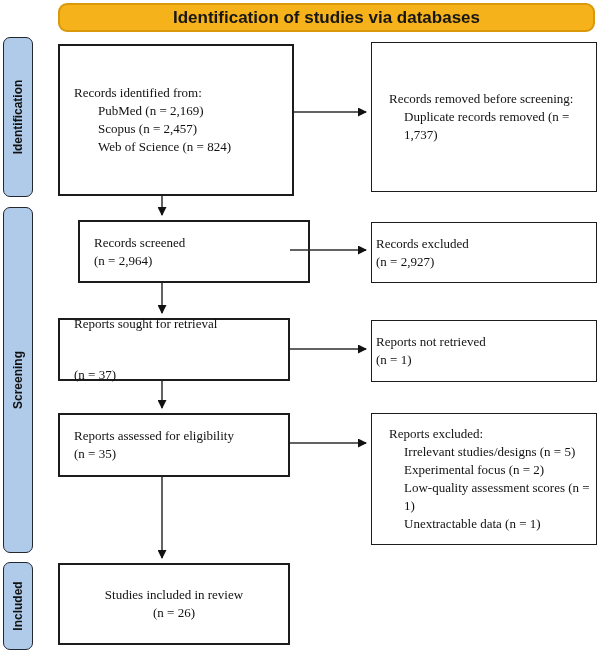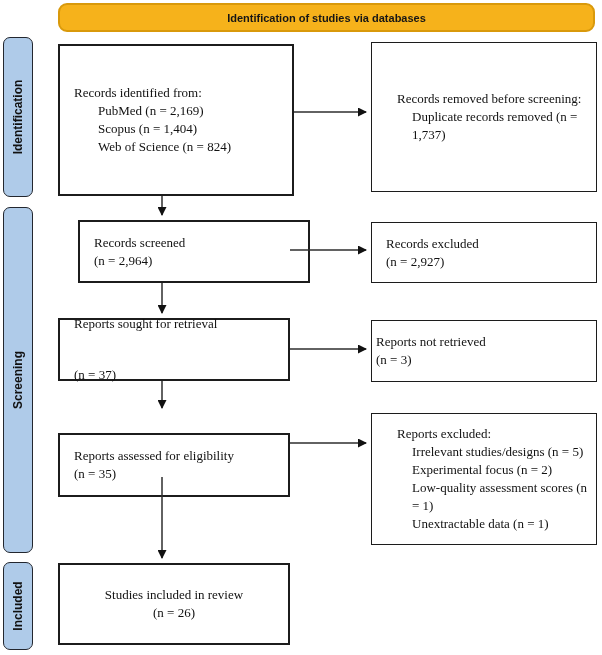--- a/index.html
+++ b/index.html
@@ -5,41 +5,41 @@
   html,body{margin:0;padding:0;background:#ffffff;}
   #canvas{
     position:relative;width:602px;height:655px;background:#ffffff;
     font-family:"Liberation Serif",serif;color:#111;overflow:hidden;
   }
   
   .banner{
     position:absolute;left:58px;top:3px;width:537px;height:29px;
     background:#F6B21B;border:2px solid #D9990B;border-radius:9px;
     display:flex;align-items:center;justify-content:center;box-sizing:border-box;
-    font-family:"Liberation Sans",sans-serif;font-weight:bold;font-size:11px;color:#161616;
+    font-family:"Liberation Sans",sans-serif;font-weight:bold;font-size:17px;color:#161616;
   }
   
   .stage{
     position:absolute;left:3px;width:30px;background:#AFCBE9;
     border:1.5px solid #23272F;border-radius:7px;box-sizing:border-box;
     display:flex;align-items:center;justify-content:center;
   }
   .stage span{
     transform:rotate(-90deg);white-space:nowrap;
     font-family:"Liberation Sans",sans-serif;font-weight:bold;font-size:12px;color:#111;
   }
   
   .fbox{
     position:absolute;background:#ffffff;border:2px solid #1C1C1C;box-sizing:border-box;
     display:flex;flex-direction:column;justify-content:center;
     font-size:13px;line-height:1.38;
   }
   .fbox.thin{border-width:1.5px;}
   .pad-l{padding-left:14px;padding-right:20px;}
-  .pad-s{padding-left:25px;padding-right:2px;}
+  .pad-s{padding-left:17px;padding-right:2px;}
   .indent{margin-left:24px;}
   .indent-s{margin-left:15px;}
   .center{align-items:center;text-align:center;}
   
   svg.arrows{position:absolute;left:0;top:0;pointer-events:none;}
   svg.arrows line{stroke:#2e2e2e;stroke-width:1.5;}
 </style>
 </head>
 <body>
 
@@ -55,57 +55,57 @@
   <div class="stage" style="top:207px;height:346px;">
     <span>Screening</span>
   </div>
   <div class="stage" style="top:562px;height:88px;">
     <span>Included</span>
   </div>
 
   <div class="fbox pad-l" style="left:58px;top:44px;width:236px;height:152px;">
     <div>Records identified from:</div>
     <div class="indent">PubMed (n = 2,169)</div>
-    <div class="indent">Scopus (n = 1,404)</div>
+    <div class="indent">Scopus (n = 2,457)</div>
     <div class="indent">Web of Science (n = 824)</div>
   </div>
 
   <div class="fbox pad-l" style="left:58px;top:220px;width:232px;height:63px;margin-left:20px;">
     <div>Records screened</div>
     <div>(n = 2,964)</div>
   </div>
 
   <div class="fbox pad-l" style="left:58px;top:318px;width:232px;height:63px;gap:33px;">
     <div>Reports sought for retrieval</div>
     <div>(n = 37)</div>
   </div>
 
-  <div class="fbox pad-l" style="left:58px;top:413px;width:232px;height:64px;margin-top:20px;">
+  <div class="fbox pad-l" style="left:58px;top:413px;width:232px;height:64px;">
     <div>Reports assessed for eligibility</div>
     <div>(n = 35)</div>
   </div>
 
   <div class="fbox center" style="left:58px;top:563px;width:232px;height:82px;">
     <div>Studies included in review</div>
     <div>(n = 26)</div>
   </div>
 
   <div class="fbox thin pad-s" style="left:371px;top:42px;width:226px;height:150px;">
     <div>Records removed before screening:</div>
     <div class="indent-s">Duplicate records removed (n = 1,737)</div>
   </div>
 
-  <div class="fbox thin pad-s" style="left:371px;top:222px;width:226px;height:61px;padding-left:14px;">
+  <div class="fbox thin pad-s" style="left:371px;top:222px;width:226px;height:61px;padding-left:4px;">
     <div>Records excluded</div>
     <div>(n = 2,927)</div>
   </div>
 
   <div class="fbox thin pad-s" style="left:371px;top:320px;width:226px;height:62px;padding-left:4px;">
     <div>Reports not retrieved</div>
-    <div>(n = 3)</div>
+    <div>(n = 1)</div>
   </div>
 
   <div class="fbox thin pad-s" style="left:371px;top:413px;width:226px;height:132px;">
     <div>Reports excluded:</div>
     <div class="indent-s">Irrelevant studies/designs (n = 5)</div>
     <div class="indent-s">Experimental focus (n = 2)</div>
     <div class="indent-s">Low-quality assessment scores (n = 1)</div>
     <div class="indent-s">Unextractable data (n = 1)</div>
   </div>
 

